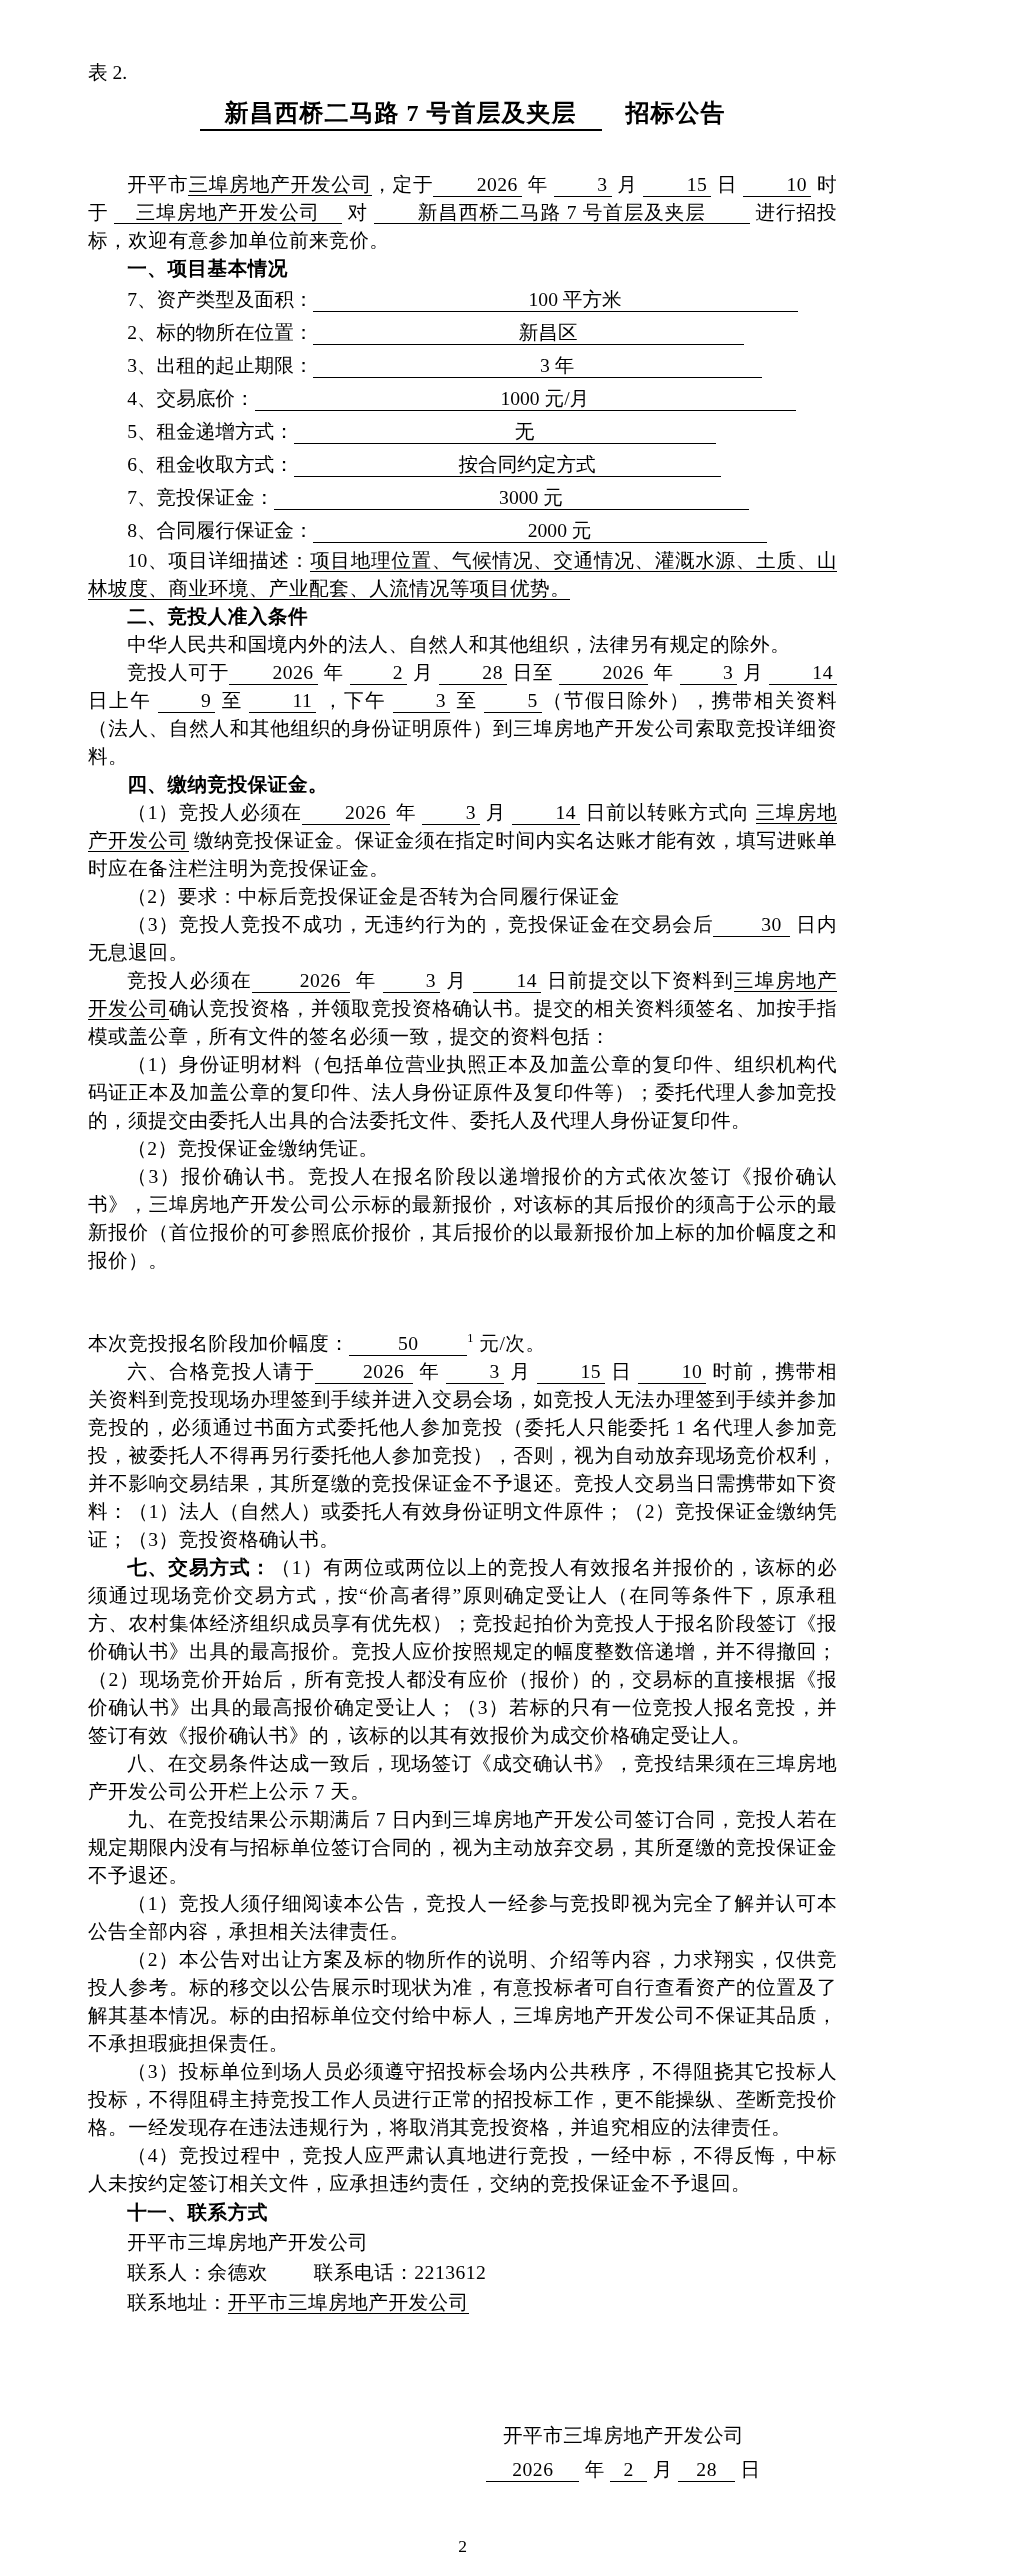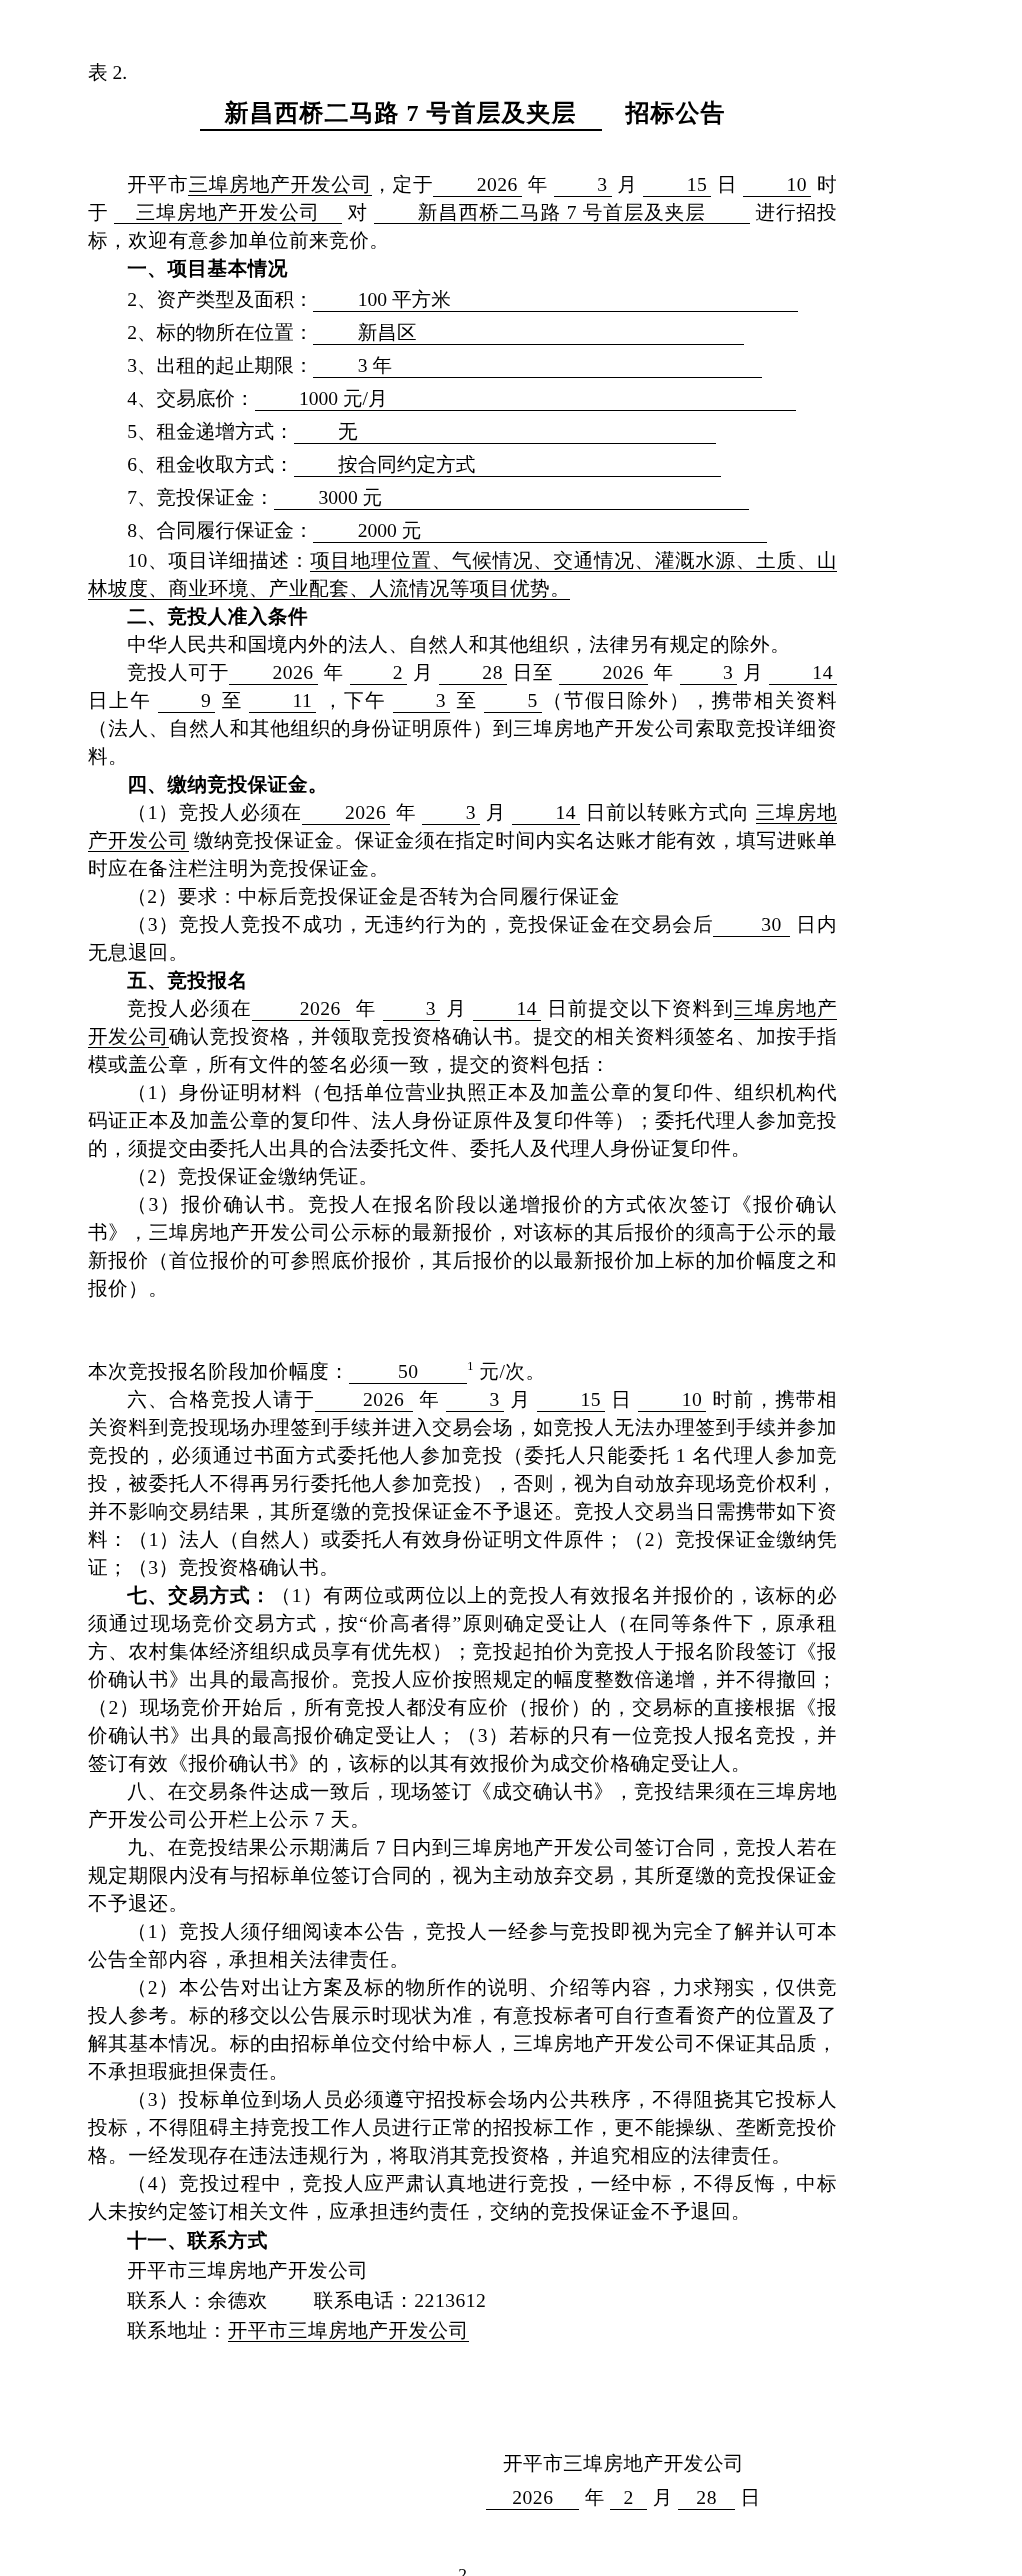--- a/index.html
+++ b/index.html
@@ -16,21 +16,21 @@
   .title-underlined{border-bottom:2.6px solid #000;padding:0 25px 3.1px 25px;}
   .title-rest{margin-left:24px;}
   p.line{
     font-size:19.6px;line-height:28px;margin:0;text-align:justify;
     letter-spacing:0.5px;
   }
   .ind{text-indent:2em;}
   .hd{font-weight:bold;}
   .item-row{font-size:19.6px;line-height:33px;margin:0;text-indent:2em;}
   .item-blank{
-    display:inline-block;border-bottom:1.5px solid #000;text-align:left;
+    display:inline-block;border-bottom:1.5px solid #000;text-align:center;
     line-height:23px;vertical-align:baseline;padding:0 5.2px;
   }
   
   .seg-p{}
   .seg-u{border-bottom:1.5px solid #000;}
   .seg-up{border-bottom:1.5px solid #000;padding:0 21.6px;}
   .seg-up2{border-bottom:1.5px solid #000;padding:0 44px;}
   .seg-bk{
     display:inline-block;border-bottom:1.5px solid #000;text-align:center;
     line-height:21.6px;vertical-align:baseline;padding:0 4.1px;box-sizing:border-box;
@@ -50,42 +50,41 @@
   <div class="doc-label">表 2.</div>
 
   <div class="title">
     <span class="title-underlined">新昌西桥二马路 7 号首层及夹层</span><span class="title-rest">招标公告</span>
   </div>
 
   <p class="line ind"><span class="seg-p">开平市</span><span class="seg-u">三埠房地产开发公司</span><span class="seg-p">，定于</span><span class="seg-bk" style="min-width: 77px;">2026</span><span class="seg-p"> 年 </span><span class="seg-bk" style="min-width: 37px;">3</span><span class="seg-p"> 月 </span><span class="seg-bk" style="min-width: 47px;">15</span><span class="seg-p"> 日 </span><span class="seg-bk" style="min-width: 57px;">10</span><span class="seg-p"> 时于 </span><span class="seg-up">三埠房地产开发公司</span><span class="seg-p"> 对 </span><span class="seg-up2">新昌西桥二马路 7 号首层及夹层</span><span class="seg-p"> 进行招投标，欢迎有意参加单位前来竞价。</span></p>
 
   <p class="line ind hd">一、项目基本情况</p>
 
-  <p class="item-row"><span>2、资产类型及面积：</span><span class="item-blank" style="min-width:474px">100 平方米</span></p>
+  <p class="item-row"><span>7、资产类型及面积：</span><span class="item-blank" style="min-width:474px">100 平方米</span></p>
   <p class="item-row"><span>2、标的物所在位置：</span><span class="item-blank" style="min-width:420px">新昌区</span></p>
   <p class="item-row"><span>3、出租的起止期限：</span><span class="item-blank" style="min-width:438px">3 年</span></p>
   <p class="item-row"><span>4、交易底价：</span><span class="item-blank" style="min-width:531px">1000 元/月</span></p>
   <p class="item-row"><span>5、租金递增方式：</span><span class="item-blank" style="min-width:412px">无</span></p>
   <p class="item-row"><span>6、租金收取方式：</span><span class="item-blank" style="min-width:417px">按合同约定方式</span></p>
   <p class="item-row"><span>7、竞投保证金：</span><span class="item-blank" style="min-width:464px">3000 元</span></p>
   <p class="item-row"><span>8、合同履行保证金：</span><span class="item-blank" style="min-width:443px">2000 元</span></p>
 
   <p class="line ind"><span class="seg-p">10、项目详细描述：</span><span class="seg-u">项目地理位置、气候情况、交通情况、灌溉水源、土质、山林坡度、商业环境、产业配套、人流情况等项目优势。</span></p>
 
   <p class="line ind hd">二、竞投人准入条件</p>
   <p class="line ind">中华人民共和国境内外的法人、自然人和其他组织，法律另有规定的除外。</p>
 
   <p class="line ind"><span class="seg-p">竞投人可于</span><span class="seg-bk" style="min-width: 88px;">2026</span><span class="seg-p"> 年 </span><span class="seg-bk" style="min-width: 41px;">2</span><span class="seg-p"> 月 </span><span class="seg-bk" style="min-width: 52px;">28</span><span class="seg-p"> 日至 </span><span class="seg-bk" style="min-width: 88px;">2026</span><span class="seg-p"> 年 </span><span class="seg-bk" style="min-width: 41px;">3</span><span class="seg-p"> 月 </span><span class="seg-bk" style="min-width: 57px;">14</span><span class="seg-p"> 日上午 </span><span class="seg-bk" style="min-width: 37px;">9</span><span class="seg-p"> 至 </span><span class="seg-bk" style="min-width: 58px;">11</span><span class="seg-p"> ，下午 </span><span class="seg-bk" style="min-width: 47px;">3</span><span class="seg-p"> 至 </span><span class="seg-bk" style="min-width: 57px;">5</span><span class="seg-p">（节假日除外），携带相关资料（法人、自然人和其他组织的身份证明原件）到三埠房地产开发公司索取竞投详细资料。</span></p>
 
   <p class="line ind hd">四、缴纳竞投保证金。</p>
   <p class="line ind"><span class="seg-p">（1）竞投人必须在</span><span class="seg-bk" style="min-width: 88px;">2026</span><span class="seg-p"> 年 </span><span class="seg-bk" style="min-width: 41px;">3</span><span class="seg-p"> 月 </span><span class="seg-bk" style="min-width: 57px;">14</span><span class="seg-p"> 日前以转账方式向 </span><span class="seg-u">三埠房地产开发公司</span><span class="seg-p"> 缴纳竞投保证金。保证金须在指定时间内实名达账才能有效，填写进账单时应在备注栏注明为竞投保证金。</span></p>
   <p class="line ind">（2）要求：中标后竞投保证金是否转为合同履行保证金</p>
   <p class="line ind"><span class="seg-p">（3）竞投人竞投不成功，无违约行为的，竞投保证金在交易会后</span><span class="seg-bk" style="min-width: 77px;">30</span><span class="seg-p"> 日内无息退回。</span></p>
 
-  <p class="line ind hd">五、竞投报名</p>
   <p class="line ind"><span class="seg-p">竞投人必须在</span><span class="seg-bk" style="min-width: 98px;">2026</span><span class="seg-p"> 年 </span><span class="seg-bk" style="min-width: 57px;">3</span><span class="seg-p"> 月 </span><span class="seg-bk" style="min-width: 62px;">14</span><span class="seg-p"> 日前提交以下资料到</span><span class="seg-u">三埠房地产开发公司</span><span class="seg-p">确认竞投资格，并领取竞投资格确认书。提交的相关资料须签名、加按手指模或盖公章，所有文件的签名必须一致，提交的资料包括：</span></p>
   <p class="line ind">（1）身份证明材料（包括单位营业执照正本及加盖公章的复印件、组织机构代码证正本及加盖公章的复印件、法人身份证原件及复印件等）；委托代理人参加竞投的，须提交由委托人出具的合法委托文件、委托人及代理人身份证复印件。</p>
   <p class="line ind">（2）竞投保证金缴纳凭证。</p>
   <p class="line ind">（3）报价确认书。竞投人在报名阶段以递增报价的方式依次签订《报价确认书》，三埠房地产开发公司公示标的最新报价，对该标的其后报价的须高于公示的最新报价（首位报价的可参照底价报价，其后报价的以最新报价加上标的加价幅度之和报价）。</p>
 
   <div class="gap-md"></div>
 
   <p class="line"><span class="seg-p">本次竞投报名阶段加价幅度：</span><span class="seg-bk" style="min-width: 118px;">50</span><span class="seg-sup">1</span><span class="seg-p"> 元/次。</span></p>
 
   <p class="line ind"><span class="seg-p">六、合格竞投人请于</span><span class="seg-bk" style="min-width: 98px;">2026</span><span class="seg-p"> 年 </span><span class="seg-bk" style="min-width: 47px;">3</span><span class="seg-p"> 月 </span><span class="seg-bk" style="min-width: 57px;">15</span><span class="seg-p"> 日 </span><span class="seg-bk" style="min-width: 57px;">10</span><span class="seg-p"> 时前，携带相关资料到竞投现场办理签到手续并进入交易会场，如竞投人无法办理签到手续并参加竞投的，必须通过书面方式委托他人参加竞投（委托人只能委托 1 名代理人参加竞投，被委托人不得再另行委托他人参加竞投），否则，视为自动放弃现场竞价权利，并不影响交易结果，其所趸缴的竞投保证金不予退还。竞投人交易当日需携带如下资料：（1）法人（自然人）或委托人有效身份证明文件原件；（2）竞投保证金缴纳凭证；（3）竞投资格确认书。</span></p>

